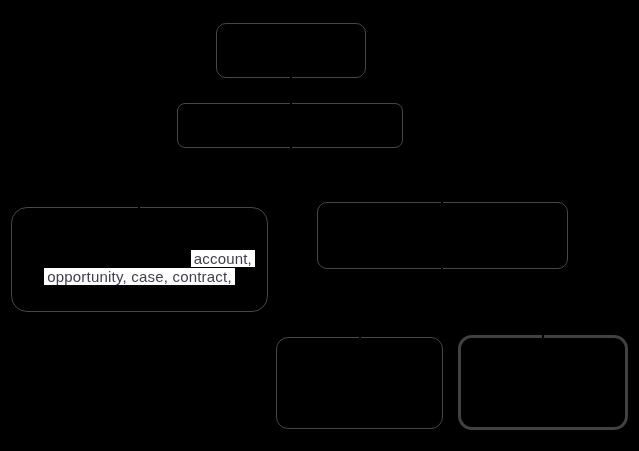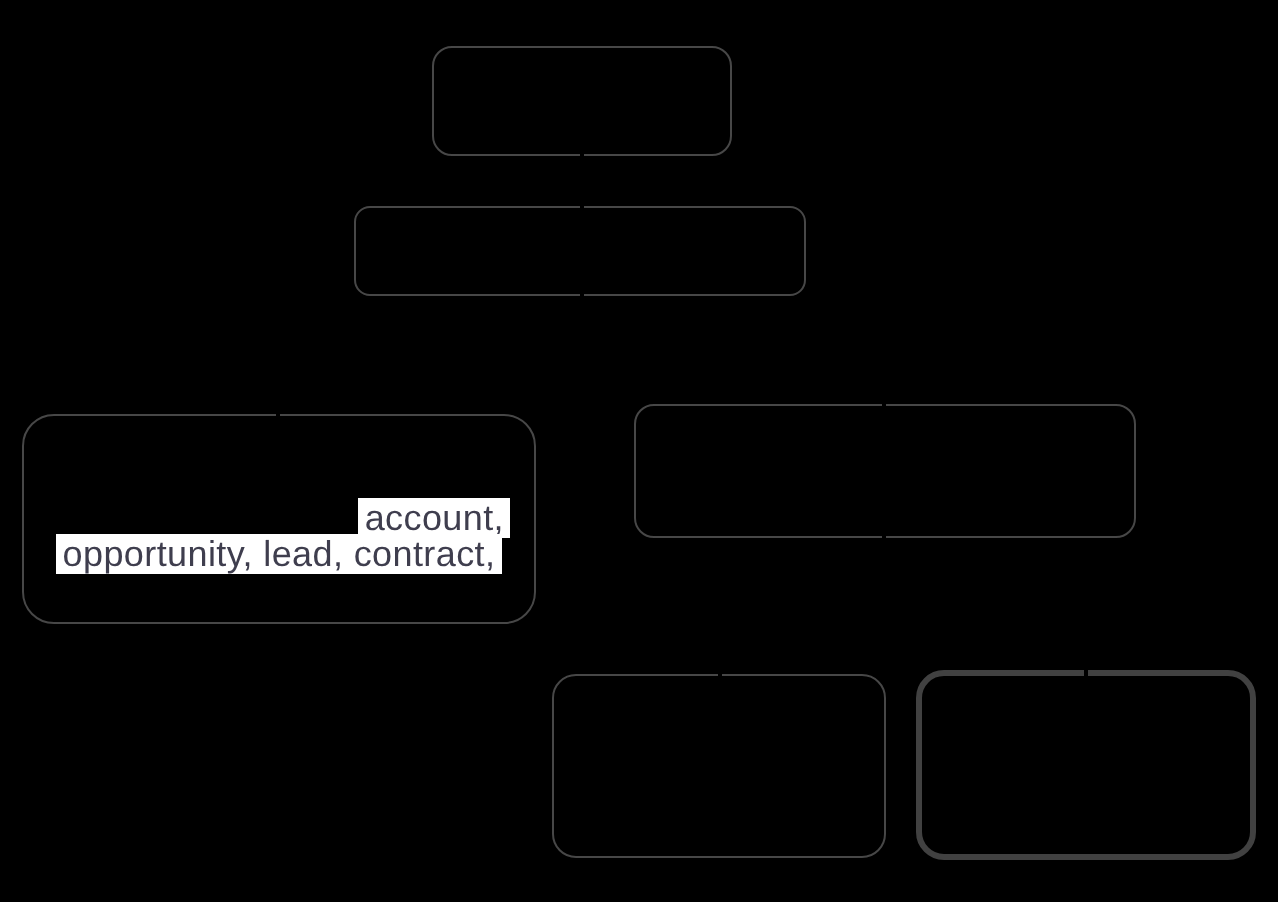--- a/index.html
+++ b/index.html
@@ -47,21 +47,21 @@
     border-radius: 14px;
     border-width: 3px;
     border-color: #414141;
   }
   .objects-text {
     position: absolute;
     left: 0;
     right: 0;
     top: 42px;
     text-align: center;
-    font-size: 18px;
+    font-size: 15px;
     line-height: 18px;
     letter-spacing: 0.2px;
     white-space: nowrap;
   }
   .objects-text .line-1 {
     text-align: right;
     padding-right: 12px;
   }
   .hl {
     background: #ffffff;
@@ -83,21 +83,21 @@
 
 <div class="canvas">
 
   <div class="node node-top"></div>
 
   <div class="node node-level2"></div>
 
   <div class="node node-objects">
     <div class="objects-text">
       <div class="line-1"><span class="hl">account,</span></div>
-      <div class="line-2"><span class="hl">opportunity, lead, contract,</span></div>
+      <div class="line-2"><span class="hl">opportunity, case, contract,</span></div>
     </div>
   </div>
 
   <div class="node node-right"></div>
 
   <div class="node node-bottom-left"></div>
 
   <div class="node node-bottom-right"></div>
 
   <svg class="connectors" viewBox="0 0 639 451" xmlns="http://www.w3.org/2000/svg">

